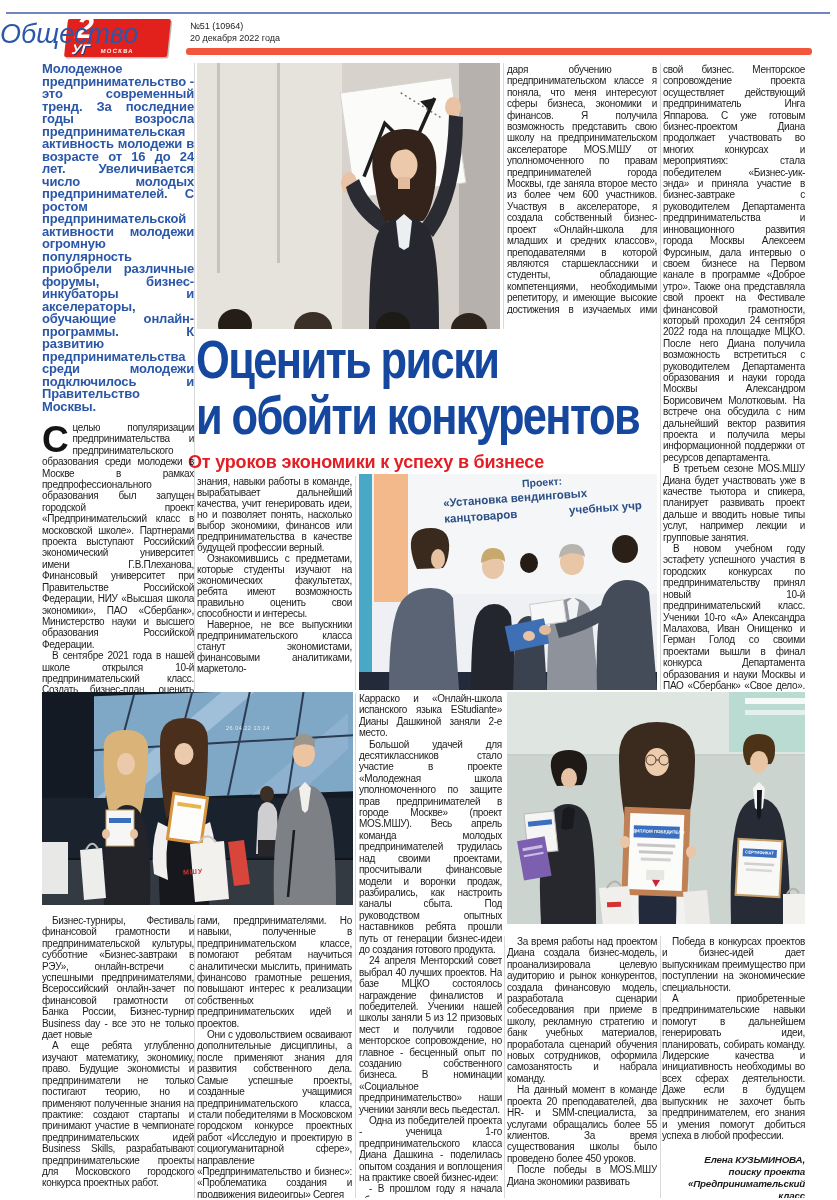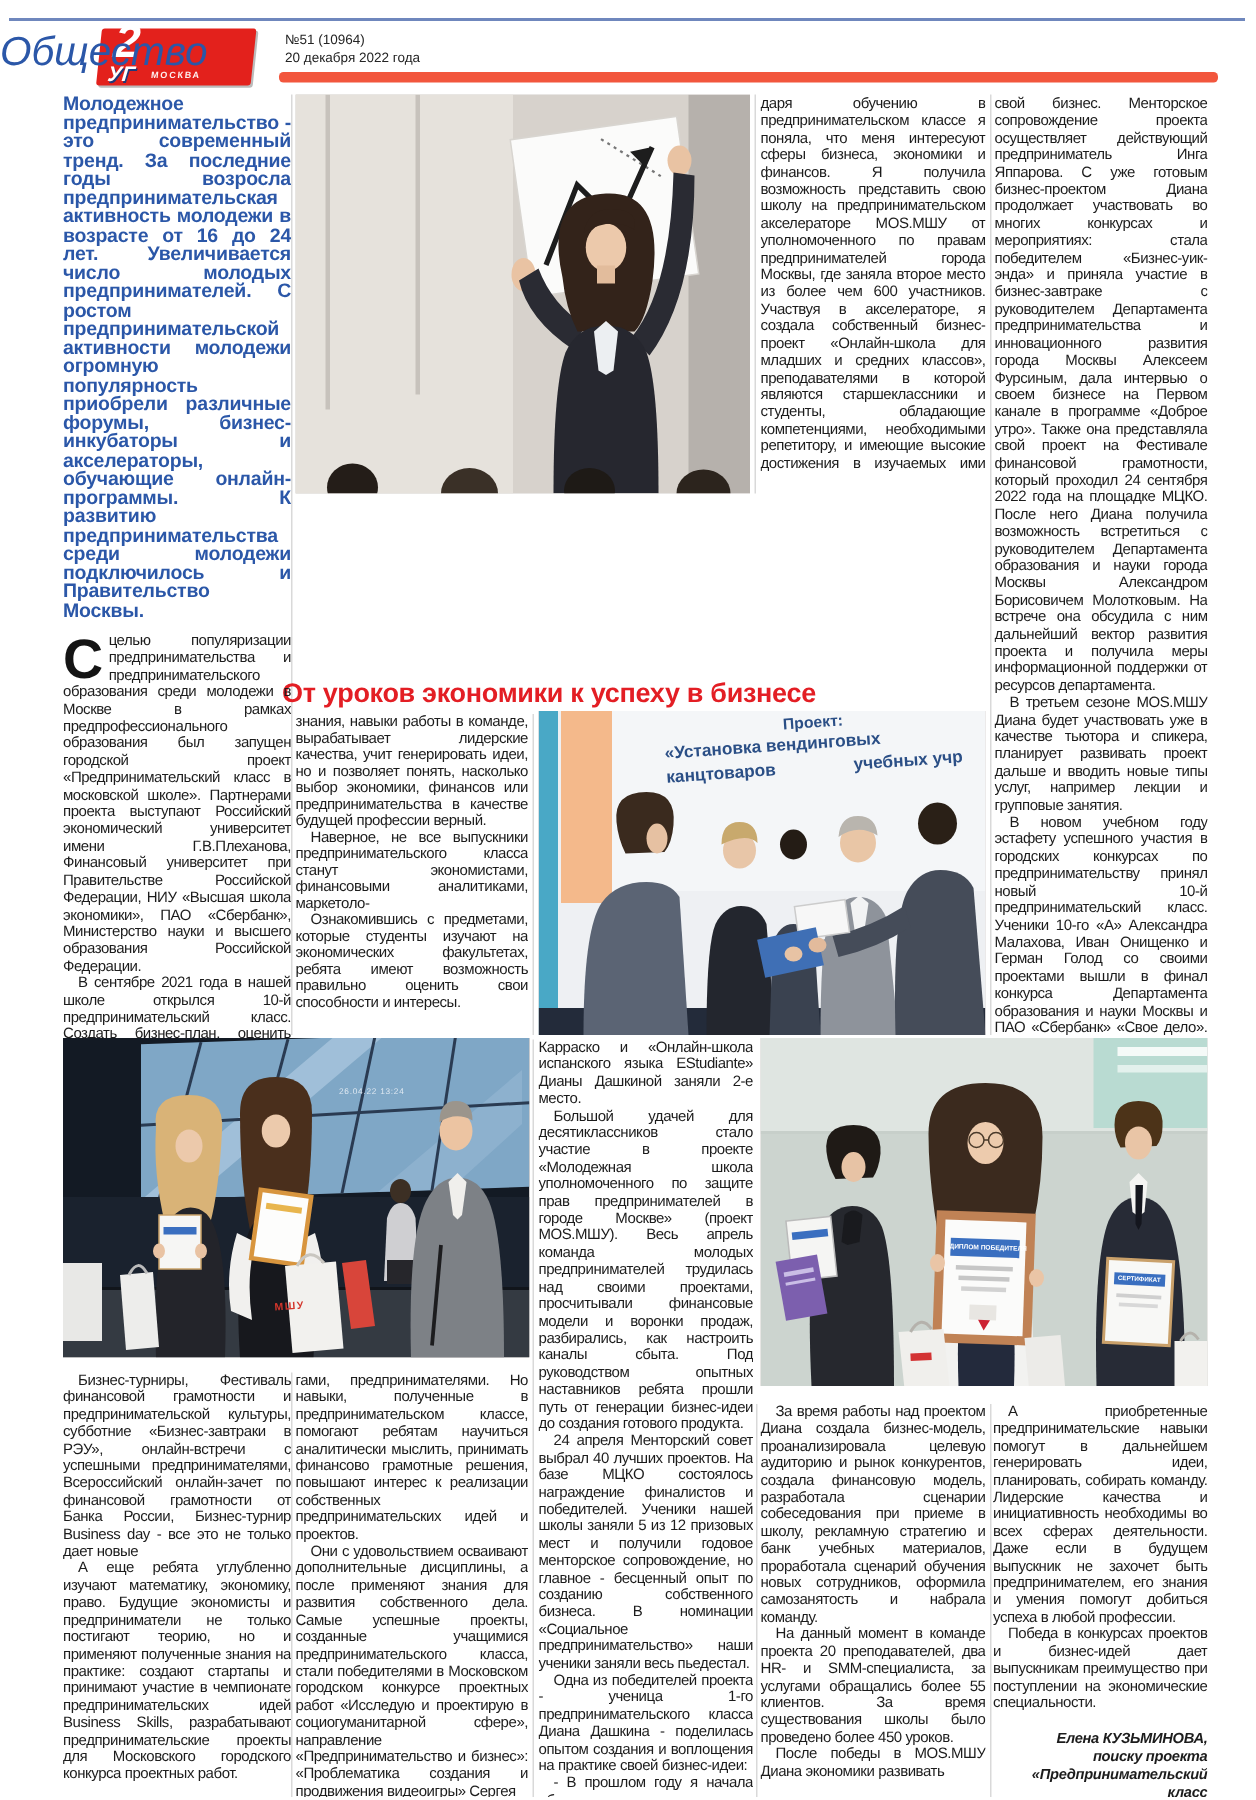--- a/index.html
+++ b/index.html
@@ -91,42 +91,46 @@
 
   <div class="vrule" style="left:194px;top:63px;height:627px"></div>
   <div class="vrule" style="left:355px;top:476px;height:214px"></div>
   <div class="vrule" style="left:503px;top:63px;height:266px"></div>
   <div class="vrule" style="left:660px;top:63px;height:627px"></div>
   <div class="vrule" style="left:194px;top:915px;height:283px"></div>
   <div class="vrule" style="left:355px;top:693px;height:505px"></div>
   <div class="vrule" style="left:504px;top:936px;height:262px"></div>
   <div class="vrule" style="left:660px;top:936px;height:262px"></div>
 
+  <div class="headline">
+    <div class="hl">Оценить риски</div>
+    <div class="hl">и обойти конкурентов</div>
+  </div>
   <div class="subhead">От уроков экономики к успеху в бизнесе</div>
 
   <div class="txt" id="col1top">
     <p class="lead">Молодежное предпринимательство - это современный тренд. За последние годы возросла предпринимательская активность молодежи в возрасте от 16 до 24 лет. Увеличивается число молодых предпринимателей. С ростом предпринимательской активности молодежи огромную популярность приобрели различные форумы, бизнес-инкубаторы и акселераторы, обучающие онлайн-программы. К развитию предпринимательства среди молодежи подключилось и Правительство Москвы.</p>
     <p><span class="dropcap">С</span><span>целью популяризации предпринимательства и предпринимательского образования среди молодежи в Москве в рамках предпрофессионального образования был запущен городской проект «Предпринимательский класс в московской школе». Партнерами проекта выступают Российский экономический университет имени Г.В.Плеханова, Финансовый университет при Правительстве Российской Федерации, НИУ «Высшая школа экономики», ПАО «Сбербанк», Министерство науки и высшего образования Российской Федерации.</span></p>
     <p class="ind">В сентябре 2021 года в нашей школе открылся 10-й предпринимательский класс. Создать бизнес-план, оценить риски и обойти конкурентов - этому ребята учатся на специальных элективных курсах по основам предпринимательства, финансам бизнеса, поиску и генерации бизнес-идей, которые ведут преподаватели Российского экономического университета имени Г.В.Плеханова.</p>
   </div>
 
   <div class="txt" id="col4top">
     <p>даря обучению в предпринимательском классе я поняла, что меня интересуют сферы бизнеса, экономики и финансов. Я получила возможность представить свою школу на предпринимательском акселераторе MOS.МШУ от уполномоченного по правам предпринимателей города Москвы, где заняла второе место из более чем 600 участников. Участвуя в акселераторе, я создала собственный бизнес-проект «Онлайн-школа для младших и средних классов», преподавателями в которой являются старшеклассники и студенты, обладающие компетенциями, необходимыми репетитору, и имеющие высокие достижения в изучаемых ими предметах.</p>
   </div>
 
   <div class="txt" id="col5top">
     <p>свой бизнес. Менторское сопровождение проекта осуществляет действующий предприниматель Инга Яппарова. С уже готовым бизнес-проектом Диана продолжает участвовать во многих конкурсах и мероприятиях: стала победителем «Бизнес-уик-энда» и приняла участие в бизнес-завтраке с руководителем Департамента предпринимательства и инновационного развития города Москвы Алексеем Фурсиным, дала интервью о своем бизнесе на Первом канале в программе «Доброе утро». Также она представляла свой проект на Фестивале финансовой грамотности, который проходил 24 сентября 2022 года на площадке МЦКО. После него Диана получила возможность встретиться с руководителем Департамента образования и науки города Москвы Александром Борисовичем Молотковым. На встрече она обсудила с ним дальнейший вектор развития проекта и получила меры информационной поддержки от ресурсов департамента.</p>
     <p class="ind">В третьем сезоне MOS.МШУ Диана будет участвовать уже в качестве тьютора и спикера, планирует развивать проект дальше и вводить новые типы услуг, например лекции и групповые занятия.</p>
     <p class="ind">В новом учебном году эстафету успешного участия в городских конкурсах по предпринимательству принял новый 10-й предпринимательский класс. Ученики 10-го «А» Александра Малахова, Иван Онищенко и Герман Голод со своими проектами вышли в финал конкурса Департамента образования и науки Москвы и ПАО «Сбербанк» «Свое дело». Впереди молодых предпринимателей ждут новые увлекательные возможности.</p>
   </div>
 
   <div class="txt" id="col2top">
-    <p>знания, навыки работы в команде, вырабатывает лидерские качества, учит генерировать идеи, но и позволяет понять, насколько выбор экономики, финансов или предпринимательства в качестве будущей профессии верный.</p>
+    <p>знания, навыки работы в команде, вырабатывает дальнейший качества, учит генерировать идеи, но и позволяет понять, насколько выбор экономики, финансов или предпринимательства в качестве будущей профессии верный.</p>
+    <p class="ind">Ознакомившись с предметами, которые студенты изучают на экономических факультетах, ребята имеют возможность правильно оценить свои способности и интересы.</p>
     <p class="ind">Наверное, не все выпускники предпринимательского класса станут экономистами, финансовыми аналитиками, маркетоло-</p>
-    <p class="ind">Ознакомившись с предметами, которые студенты изучают на экономических факультетах, ребята имеют возможность правильно оценить свои способности и интересы.</p>
   </div>
 
   <div class="txt" id="col3bottom">
     <p>Карраско и «Онлайн-школа испанского языка EStudiante» Дианы Дашкиной заняли 2-е место.</p>
     <p class="ind">Большой удачей для десятиклассников стало участие в проекте «Молодежная школа уполномоченного по защите прав предпринимателей в городе Москве» (проект MOS.МШУ). Весь апрель команда молодых предпринимателей трудилась над своими проектами, просчитывали финансовые модели и воронки продаж, разбирались, как настроить каналы сбыта. Под руководством опытных наставников ребята прошли путь от генерации бизнес-идеи до создания готового продукта.</p>
     <p class="ind">24 апреля Менторский совет выбрал 40 лучших проектов. На базе МЦКО состоялось награждение финалистов и победителей. Ученики нашей школы заняли 5 из 12 призовых мест и получили годовое менторское сопровождение, но главное - бесценный опыт по созданию собственного бизнеса. В номинации «Социальное предпринимательство» наши ученики заняли весь пьедестал.</p>
     <p class="ind">Одна из победителей проекта - ученица 1-го предпринимательского класса Диана Дашкина - поделилась опытом создания и воплощения на практике своей бизнес-идеи:</p>
     <p class="ind">- В прошлом году я начала обучение в рамках проекта «Предпринимательский класс в московской школе». Для меня это послужило точкой роста, благо-</p>
   </div>
 
@@ -140,22 +144,22 @@
     <p class="ind">Они с удовольствием осваивают дополнительные дисциплины, а после применяют знания для развития собственного дела. Самые успешные проекты, созданные учащимися предпринимательского класса, стали победителями в Московском городском конкурсе проектных работ «Исследую и проектирую в социогуманитарной сфере», направление «Предпринимательство и бизнес»: «Проблематика создания и продвижения видеоигры» Сергея</p>
   </div>
 
   <div class="txt" id="col4bottom">
     <p class="ind">За время работы над проектом Диана создала бизнес-модель, проанализировала целевую аудиторию и рынок конкурентов, создала финансовую модель, разработала сценарии собеседования при приеме в школу, рекламную стратегию и банк учебных материалов, проработала сценарий обучения новых сотрудников, оформила самозанятость и набрала команду.</p>
     <p class="ind">На данный момент в команде проекта 20 преподавателей, два HR- и SMM-специалиста, за услугами обращались более 55 клиентов. За время существования школы было проведено более 450 уроков.</p>
     <p class="ind">После победы в MOS.МШУ Диана экономики развивать</p>
   </div>
 
   <div class="txt" id="col5bottom">
+    <p class="ind">Победа в конкурсах проектов и бизнес-идей дает выпускникам преимущество при поступлении на экономические специальности.</p>
     <p class="ind">А приобретенные предпринимательские навыки помогут в дальнейшем генерировать идеи, планировать, собирать команду. Лидерские качества и инициативность необходимы во всех сферах деятельности. Даже если в будущем выпускник не захочет быть предпринимателем, его знания и умения помогут добиться успеха в любой профессии.</p>
-    <p class="ind">Победа в конкурсах проектов и бизнес-идей дает выпускникам преимущество при поступлении на экономические специальности.</p>
     <div class="byline">
       <div>Елена КУЗЬМИНОВА,</div>
       <div>поиску проекта</div>
       <div>«Предпринимательский класс</div>
 
     </div>
   </div>
 
   <div class="photo" id="photoTop">
     <svg width="303" height="266" viewBox="0 0 303 266">

